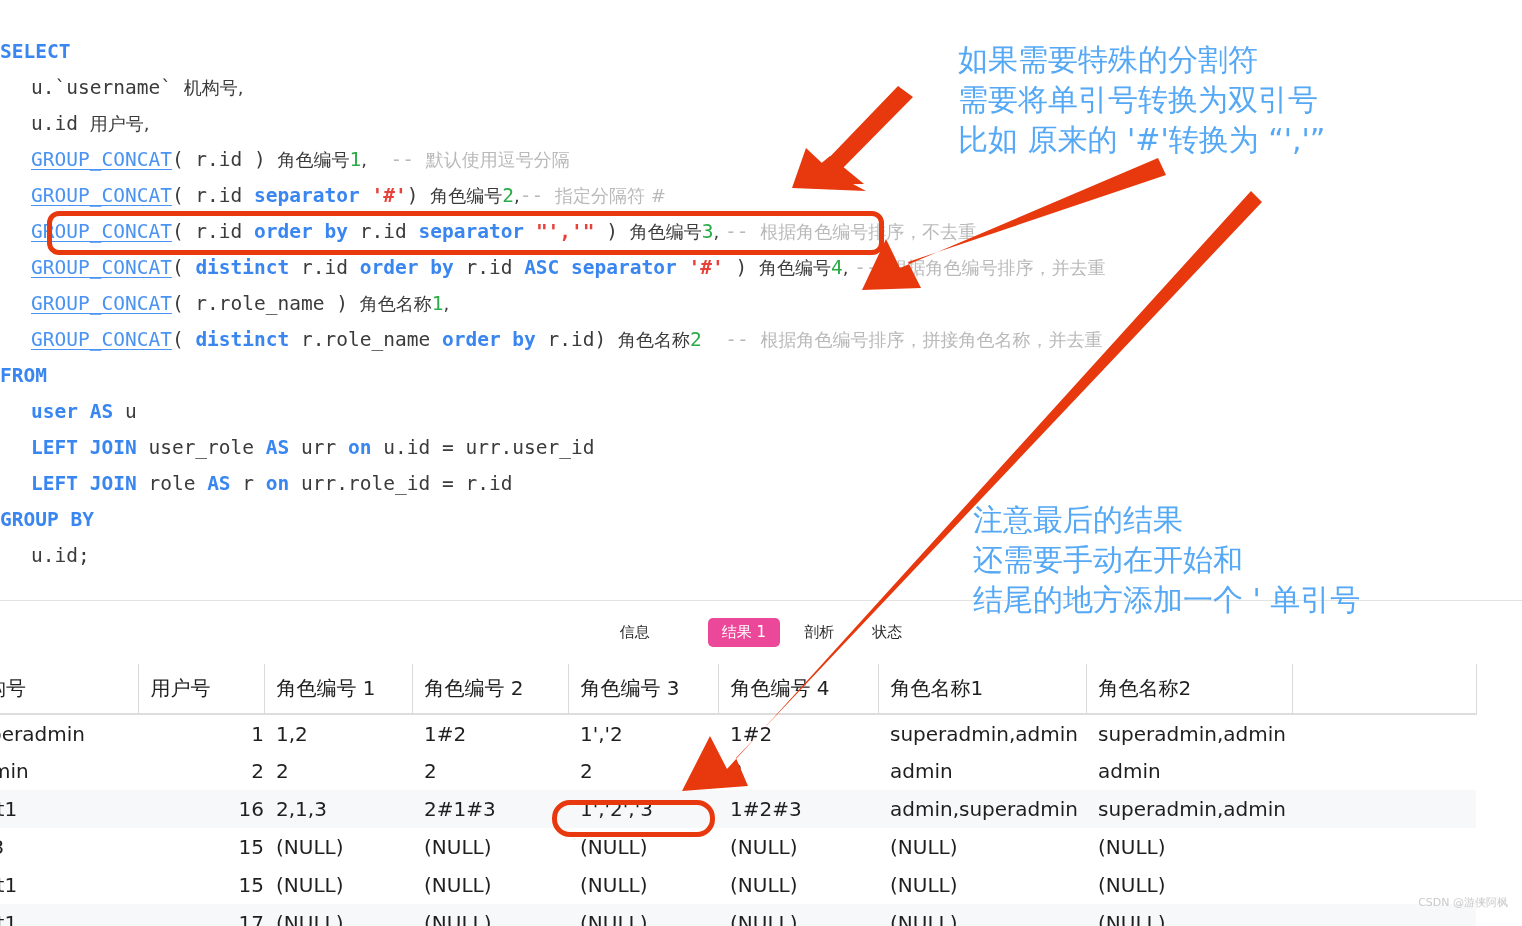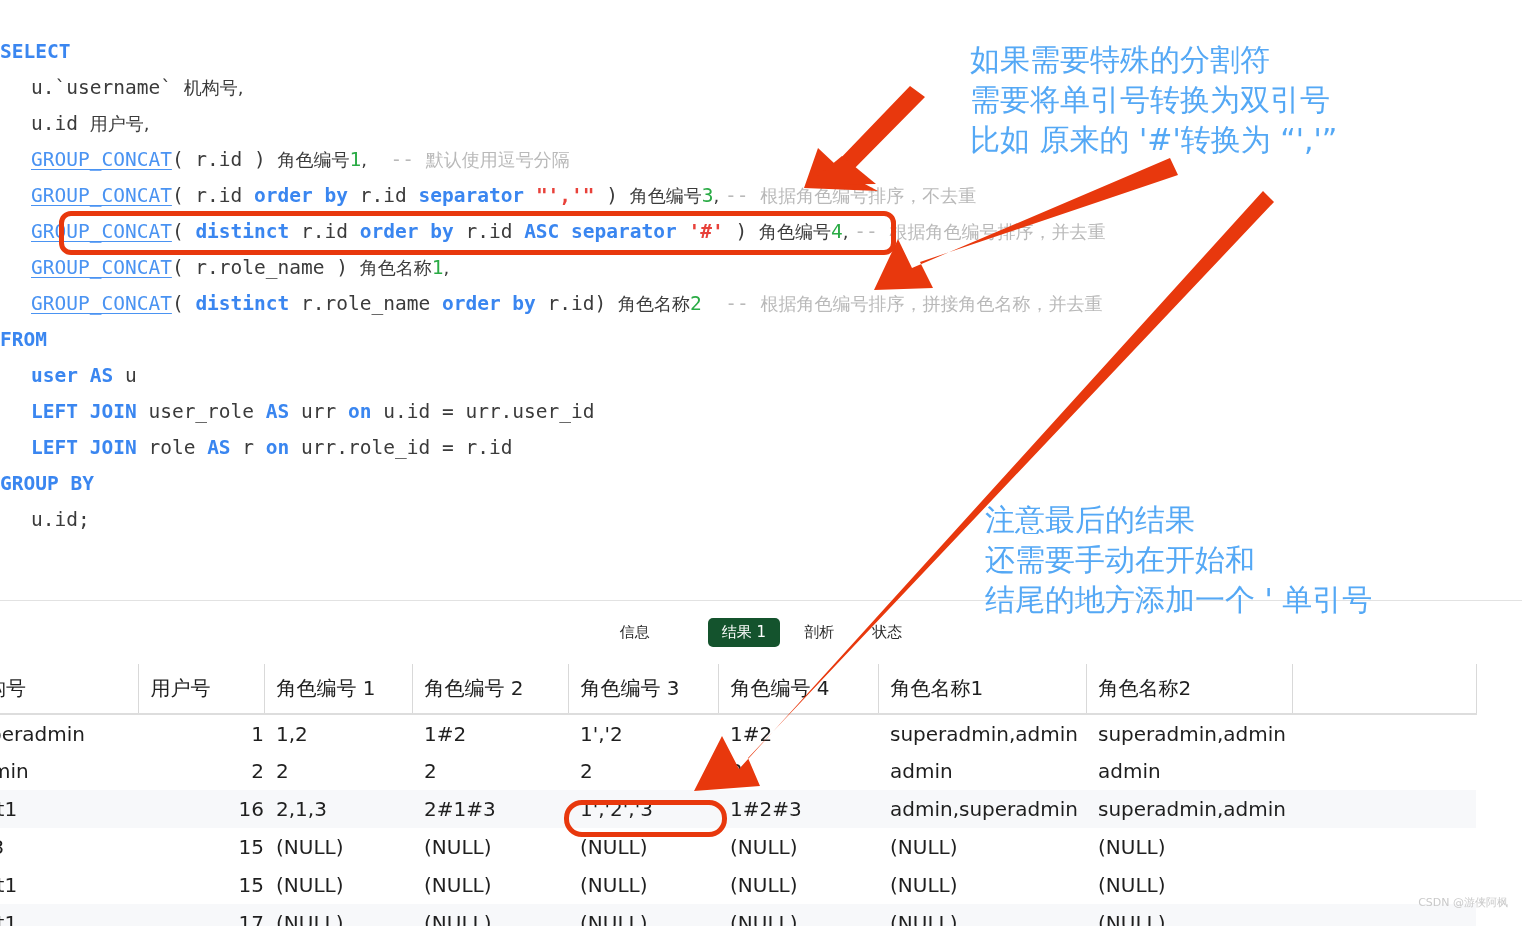--- a/index.html
+++ b/index.html
@@ -47,21 +47,21 @@
   }
   .tab {
     font-family:"DejaVu Sans", sans-serif;
     font-size:15px;
     color:#2b2b2b;
     padding:5px 14px;
     border-radius:5px;
     white-space:nowrap;
     cursor:pointer;
   }
-  .tab.active { background:#14532d; color:#ffffff;margin-left:34px; }
+  .tab.active { background:#ec4899; color:#ffffff;margin-left:34px; }
 
   
   #results {
     position:absolute; left:0; top:664px; width:1522px; height:262px;
     background:#ffffff; overflow:hidden;
   }
   table.grid {
     border-collapse:collapse;
     table-layout:fixed;
     width:1522px;
@@ -91,21 +91,21 @@
   td.numcol { text-align:right; padding-right:14px; }
   .nullv { color:#b5b5b5; }
 
   
   col.c0{width:184px;} col.c1{width:126px;} col.c2{width:148px;}
   col.c3{width:156px;} col.c4{width:150px;} col.c5{width:160px;}
   col.c6{width:208px;} col.c7{width:206px;} col.c8{width:184px;}
 
   
   #anno {
-    position:absolute; left:12px; top:0; width:1358px; height:926px;
+    position:absolute; left:0; top:0; width:1358px; height:926px;
     pointer-events:none;
   }
   .note {
     position:absolute;
     font-family:"DejaVu Sans", sans-serif;
     color:#54a8f5;
     font-size:30px;
     line-height:40px;
     white-space:pre;
     font-weight:normal;
@@ -132,20 +132,21 @@
   }
 </style>
 </head>
 <body>
 
 <div id="editor">
     <div class="ln"><span class="kw">SELECT</span></div>
     <div class="ln ind2"><span class="pl">u.`username` </span><span class="cn pl">机构号,</span></div>
     <div class="ln ind2"><span class="pl">u.id </span><span class="cn pl">用户号,</span></div>
     <div class="ln ind2"><span class="fn">GROUP_CONCAT</span><span class="pl">( r.id ) </span><span class="cn pl">角色编号</span><span class="num">1</span><span class="cn pl">,</span><span class="cmt">  -- </span><span class="cmt cn">默认使用逗号分隔</span></div>
+    <div class="ln ind2"><span class="fn">GROUP_CONCAT</span><span class="pl">( r.id </span><span class="kw">separator</span><span class="pl"> </span><span class="str">'#'</span><span class="pl">) </span><span class="cn pl">角色编号</span><span class="num">2</span><span class="cn pl">,</span><span class="cmt">-- </span><span class="cmt cn">指定分隔符 #</span></div>
     <div class="ln ind2"><span class="fn">GROUP_CONCAT</span><span class="pl">( r.id </span><span class="kw">order by</span><span class="pl"> r.id </span><span class="kw">separator</span><span class="pl"> </span><span class="str">"','"</span><span class="pl"> ) </span><span class="cn pl">角色编号</span><span class="num">3</span><span class="cn pl">, </span><span class="cmt">-- </span><span class="cmt cn">根据角色编号排序，不去重</span></div>
     <div class="ln ind2"><span class="fn">GROUP_CONCAT</span><span class="pl">( </span><span class="kw">distinct</span><span class="pl"> r.id </span><span class="kw">order by</span><span class="pl"> r.id </span><span class="kw">ASC separator</span><span class="pl"> </span><span class="str">'#'</span><span class="pl"> ) </span><span class="cn pl">角色编号</span><span class="num">4</span><span class="cn pl">, </span><span class="cmt">-- </span><span class="cmt cn">根据角色编号排序，并去重</span></div>
     <div class="ln ind2"><span class="fn">GROUP_CONCAT</span><span class="pl">( r.role_name ) </span><span class="cn pl">角色名称</span><span class="num">1</span><span class="cn pl">,</span></div>
     <div class="ln ind2"><span class="fn">GROUP_CONCAT</span><span class="pl">( </span><span class="kw">distinct</span><span class="pl"> r.role_name </span><span class="kw">order by</span><span class="pl"> r.id) </span><span class="cn pl">角色名称</span><span class="num">2</span><span class="cmt">  -- </span><span class="cmt cn">根据角色编号排序，拼接角色名称，并去重</span></div>
     <div class="ln"><span class="kw">FROM</span></div>
     <div class="ln ind2"><span class="kw">user AS</span><span class="pl"> u</span></div>
     <div class="ln ind2"><span class="kw">LEFT JOIN</span><span class="pl"> user_role </span><span class="kw">AS</span><span class="pl"> urr </span><span class="kw">on</span><span class="pl"> u.id = urr.user_id</span></div>
     <div class="ln ind2"><span class="kw">LEFT JOIN</span><span class="pl"> role </span><span class="kw">AS</span><span class="pl"> r </span><span class="kw">on</span><span class="pl"> urr.role_id = r.id</span></div>
     <div class="ln"><span class="kw">GROUP BY</span></div>
     <div class="ln ind2"><span class="pl">u.id;</span></div>

